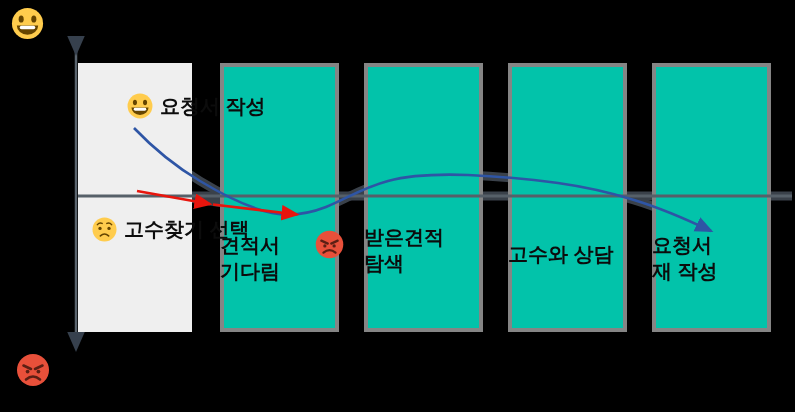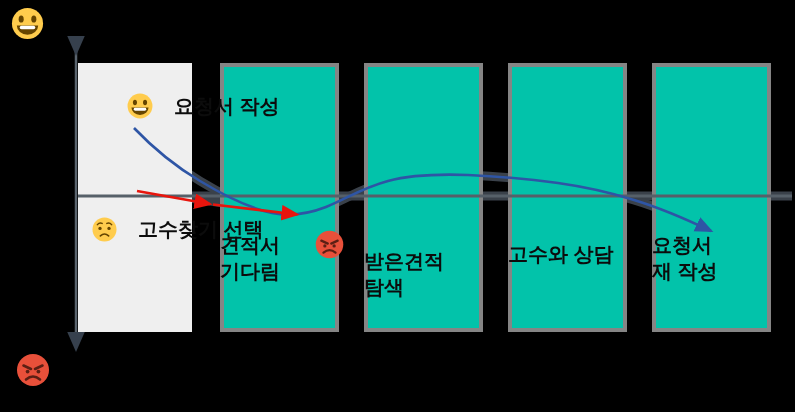--- a/index.html
+++ b/index.html
@@ -11,24 +11,24 @@
   .bar.white{left:78px;width:114px;background:#efefef;}
   .bar.teal{width:119px;background:#02c3aa;border:4px solid #858585;}
   .bar.teal.b1{left:220px;}
   .bar.teal.b2{left:364px;}
   .bar.teal.b3{left:508px;}
   .bar.teal.b4{left:652px;}
   .overlay{z-index:3;}
   .lbl{position:absolute;z-index:4;color:#0c0c0c;font-weight:700;font-size:20px;
        line-height:26px;white-space:pre-line;}
   .lbl.b1{left:220px;top:232px;width:119px;}
-  .lbl.b2{left:364px;top:248px;width:123px;}
+  .lbl.b2{left:364px;top:224px;width:123px;}
   .lbl.b3{left:508px;top:241px;width:119px;}
   .lbl.b4{left:652px;top:232px;width:139px;}
-  .anno{position:absolute;z-index:4;display:flex;align-items:center;gap:20px;
+  .anno{position:absolute;z-index:4;display:flex;align-items:center;gap:6px;
         color:#0c0c0c;font-size:20px;white-space:nowrap;}
   .anno.write{left:126px;top:92px;font-weight:700;}
   .anno.find{left:91px;top:216px;font-weight:600;align-items:flex-end;}
   .emo{display:block;}
   .corner{position:absolute;z-index:5;}
   .corner.tl{left:10px;top:6px;}
   .corner.bl{left:15px;top:352px;}
   .inline-angry{position:absolute;left:314px;top:229px;z-index:5;}
 </style>
 </head>

